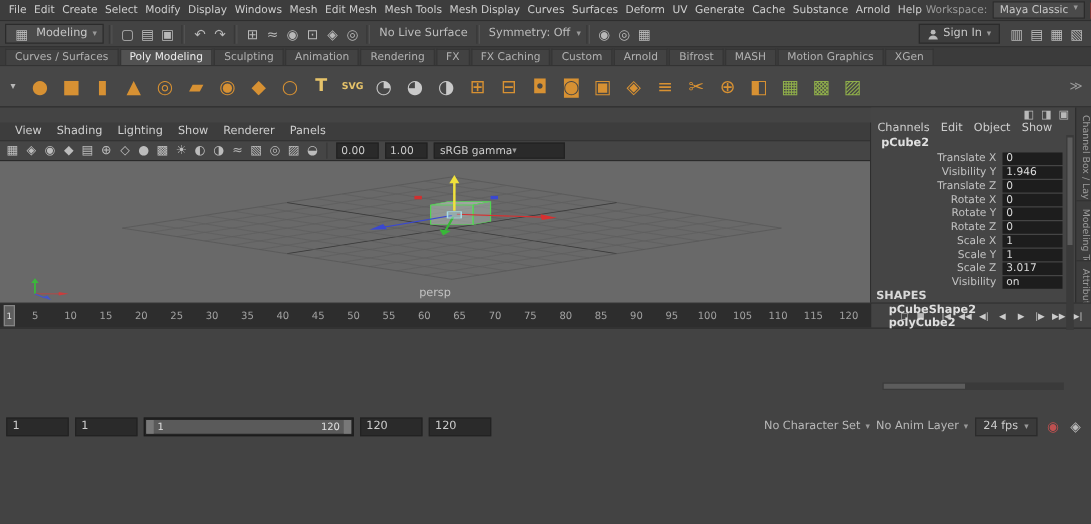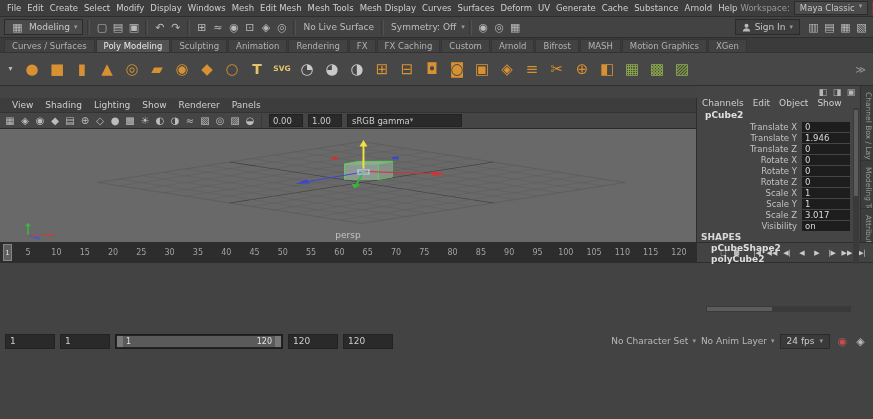--- a/index.html
+++ b/index.html
@@ -41,21 +41,21 @@
 
   
   .main{flex:1;display:flex;min-height:0;}
   .viewport-col{width:697px;display:flex;flex-direction:column;border-right:1px solid #2e2e2e;margin-top:12px;}
   .panel-menubar{height:14px;background:#3d3d3d;display:flex;align-items:center;padding:0 6px;}
   .panel-menu-item{padding:0 6px;font-size:9px;color:#cfcfcf;}
   .panel-toolbar{height:17px;background:#454545;border-top:1px solid #333;border-bottom:1px solid #2a2a2a;display:flex;align-items:center;padding:0 3px;gap:1px;}
   .pt-icon{width:14px;height:14px;font-size:10px;color:#bcbcbc;display:inline-flex;align-items:center;justify-content:center;}
   .pt-sep{width:2px;height:13px;border-left:1px solid #383838;margin:0 3px;}
   .pt-field{width:34px;height:13px;background:#2a2a2a;border:1px solid #222;color:#ccc;display:flex;align-items:center;padding:0 3px;font-size:8.5px;margin:0 2px;}
-  .pt-dropdown{width:115px;height:13px;background:#2a2a2a;border:1px solid #222;color:#ccc;display:flex;align-items:center;padding:0 4px;font-size:8.5px;margin:0 2px;}
+  .pt-dropdown{width:105px;height:13px;background:#2a2a2a;border:1px solid #222;color:#ccc;display:flex;align-items:center;padding:0 4px;font-size:8.5px;margin:0 2px;}
   .canvas{flex:1;position:relative;background:#696969;min-height:0;}
   .canvas svg{position:absolute;inset:0;width:100%;height:100%;}
   .persp-label{position:absolute;bottom:2px;left:0;right:0;text-align:center;color:#c2c2c2;font-size:9px;}
 
   
   .channel-panel{flex:1;display:flex;flex-direction:column;background:#454545;min-width:0;}
   .cb-header{height:12px;display:flex;justify-content:flex-end;align-items:center;gap:2px;padding:1px 3px 0 3px;}
   .cb-header .icon{width:12px;height:11px;font-size:9px;}
   .cb-menus{height:14px;display:flex;align-items:flex-end;gap:9px;padding:0 5px;color:#cfcfcf;}
   .cb-body{position:relative;}
@@ -379,21 +379,21 @@
       <div class="cb-body" data-name="channel-box-body">
         <div class="cb-object" data-name="object-name">pCube2</div>
         <div data-name="channel-rows">
 
             <div class="cb-row" data-name="channel-row">
               <span class="cb-label" data-name="channel-label">Translate X</span>
               <span class="cb-value" data-name="channel-value-field">0</span>
             </div>
 
             <div class="cb-row" data-name="channel-row">
-              <span class="cb-label" data-name="channel-label">Translate Y</span>
+              <span class="cb-label" data-name="channel-label">Visibility Y</span>
               <span class="cb-value" data-name="channel-value-field">1.946</span>
             </div>
 
             <div class="cb-row" data-name="channel-row">
               <span class="cb-label" data-name="channel-label">Translate Z</span>
               <span class="cb-value" data-name="channel-value-field">0</span>
             </div>
 
             <div class="cb-row" data-name="channel-row">
               <span class="cb-label" data-name="channel-label">Rotate X</span>

